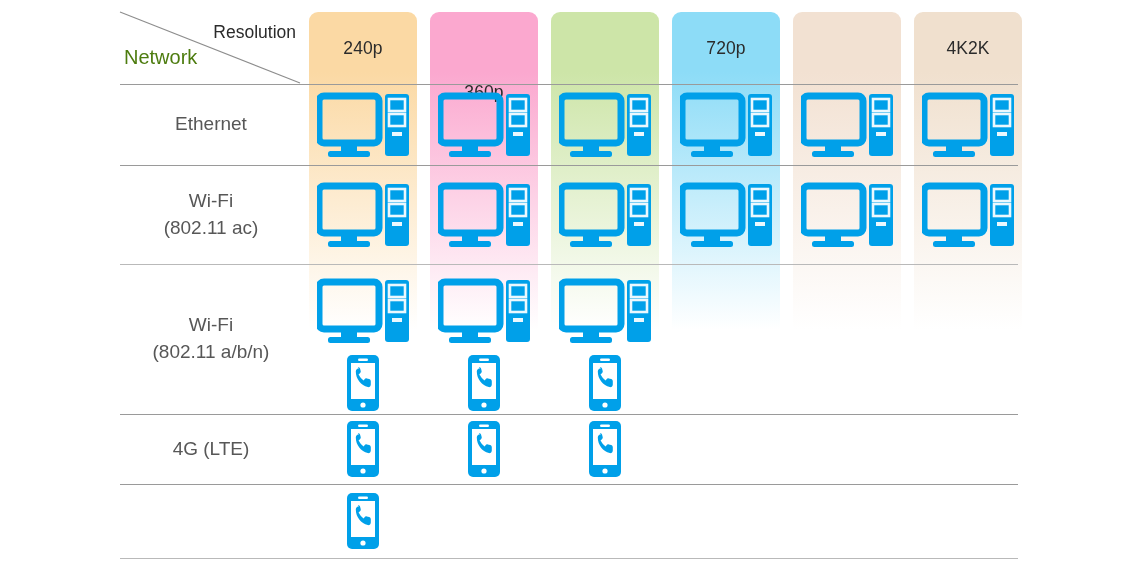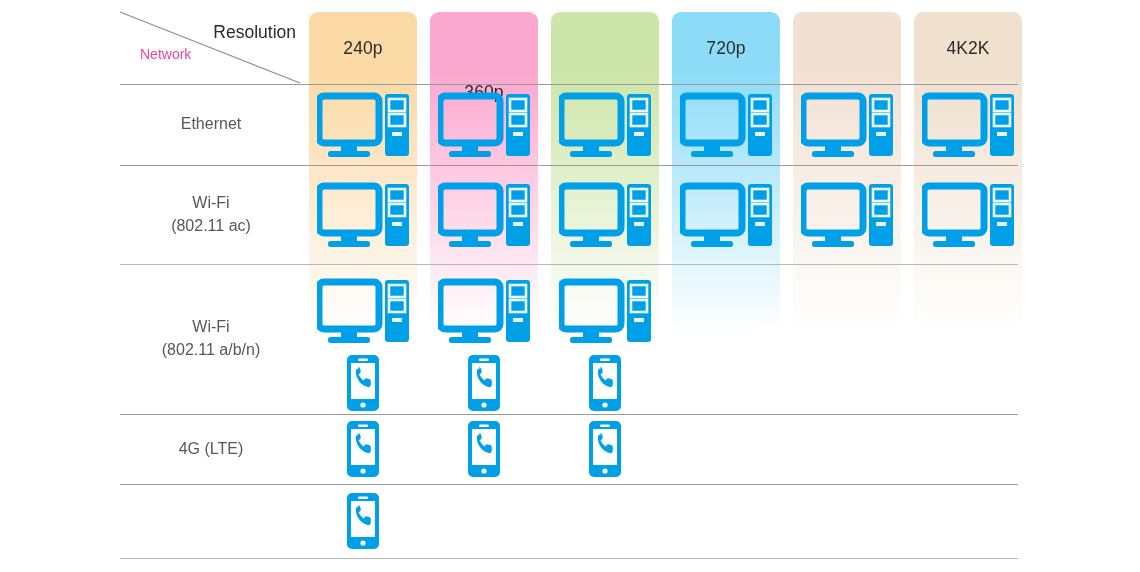--- a/index.html
+++ b/index.html
@@ -38,36 +38,36 @@
   }
 
   
   .corner{position:absolute;left:118px;top:0;width:184px;height:84px;z-index:4;}
   .corner svg{position:absolute;left:0;top:0;}
   .corner-res{
     position:absolute;right:6px;top:22px;
     font-size:17.5px;color:#2b2b2b;white-space:nowrap;
   }
   .corner-net{
-    position:absolute;left:22px;top:46px;
-    font-size:14px;color:#ec4899;white-space:nowrap;
+    position:absolute;left:6px;top:46px;
+    font-size:20px;color:#4d7c0f;white-space:nowrap;
   }
 
   
   .rule{
     position:absolute;left:120px;width:898px;height:1px;
     background:#9a9a9a;z-index:5;
   }
   .rule.light{background:#b9b9b9;}
 
   
   .row-label{
     position:absolute;left:120px;width:182px;
     display:flex;flex-direction:column;align-items:center;justify-content:center;
-    font-size:16px;color:#575757;line-height:1.42;
+    font-size:19px;color:#575757;line-height:1.42;
     text-align:right;z-index:6;
   }
   .row-label span{display:block;}
 
   
   .cell{
     position:absolute;width:108px;
     display:flex;flex-direction:column;align-items:center;justify-content:flex-start;
     z-index:6;
   }

